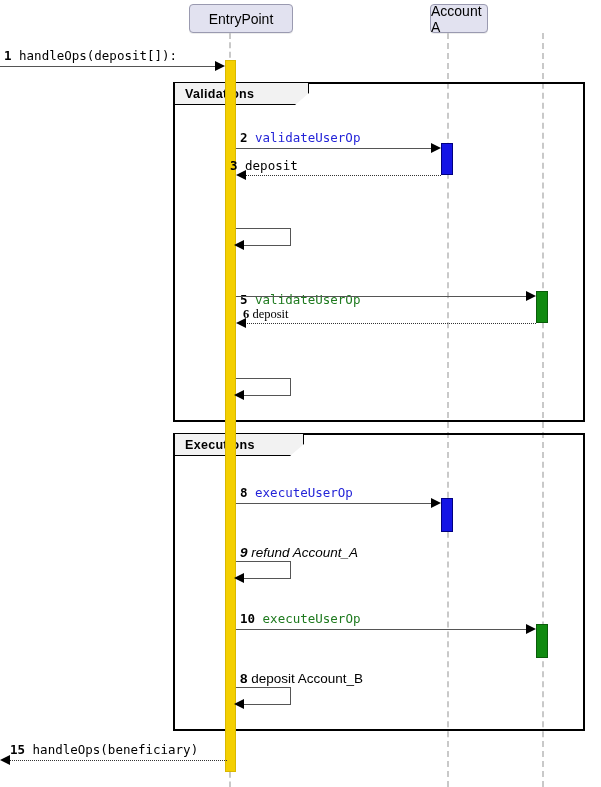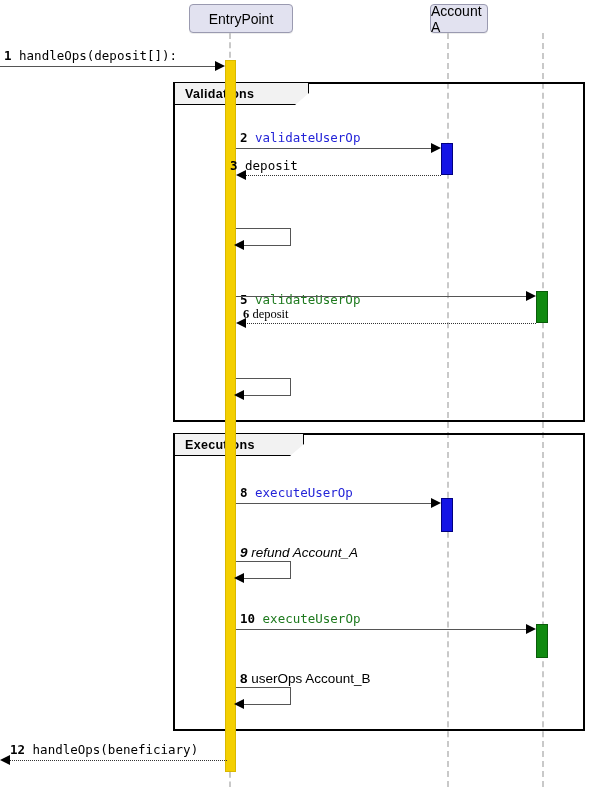--- a/index.html
+++ b/index.html
@@ -158,25 +158,25 @@
   <div class="lbl mono" style="left:240px;top:613px;">
     <span class="num">10</span>
     <span class="c-green">executeUserOp</span>
   </div>
   <div class="msgline solid" style="left:236px;top:629px;width:291px;"></div>
   <div class="arrowhead right" style="left:526px;top:624px;"></div>
   <div class="act green" style="left:536px;top:624px;width:12px;height:34px;"></div>
 
   <div class="lbl sans" style="left:240px;top:672px;">
     <span class="num">8</span>
-    <span>userOps Account_B</span>
+    <span>deposit Account_B</span>
   </div>
   <div class="selfloop" style="left:236px;top:687px;"></div>
   <div class="arrowhead left" style="left:234px;top:699px;"></div>
 
   <div class="lbl mono" style="left:10px;top:744px;">
-    <span class="num">12</span>
+    <span class="num">15</span>
     <span>handleOps(beneficiary)</span>
   </div>
   <div class="msgline dotted" style="left:5px;top:760px;width:222px;"></div>
   <div class="arrowhead left" style="left:0px;top:755px;"></div>
 
 </div>
 
 </body></html>

